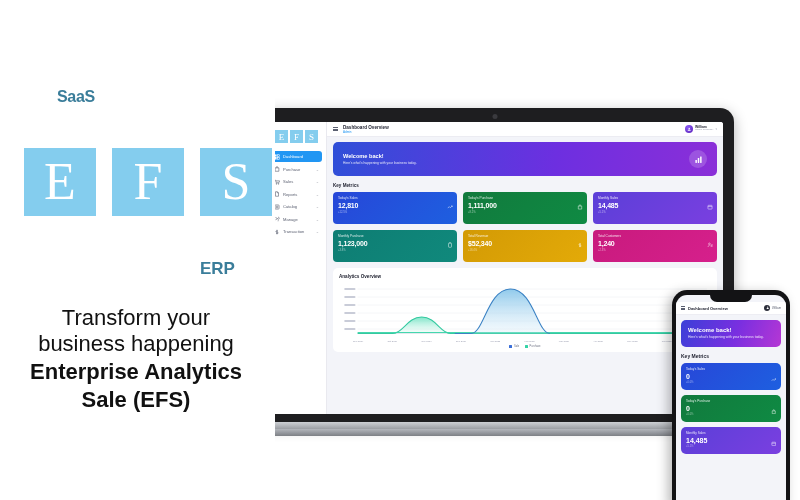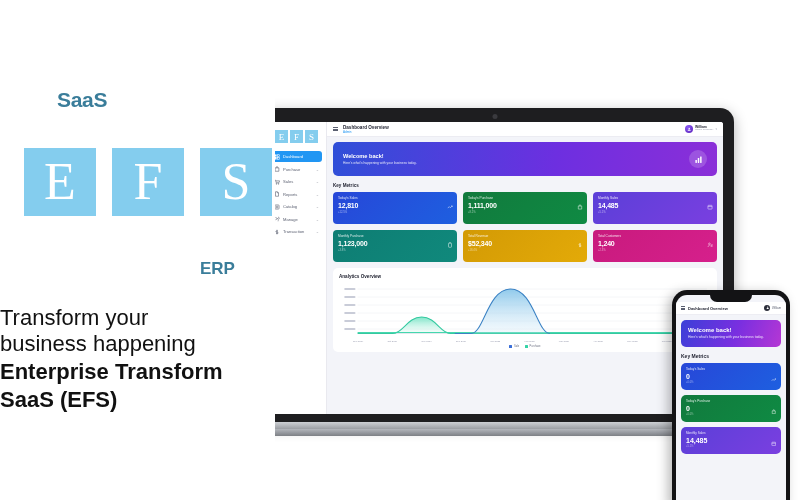--- a/index.html
+++ b/index.html
@@ -8,40 +8,40 @@
     background:#ffffff;
     font-family:"Liberation Sans", sans-serif;
     position:relative;
   }
 
   
   .promo { position:absolute; left:0; top:0; width:275px; height:500px; z-index:5; background:#fff; }
 
   .saas-tag {
     position:absolute; left:57px; top:88px;
-    font-size:21px; font-weight:bold; color:#3a7d9a;
+    font-size:16px; font-weight:bold; color:#3a7d9a;
     letter-spacing:-0.3px;
   }
   .erp-tag {
     position:absolute; left:200px; top:259px;
     font-size:17px; font-weight:bold; color:#3a7d9a;
   }
 
   .efs-blocks { position:absolute; left:24px; top:148px; display:flex; gap:16px; }
   .efs-block {
     width:72px; height:68px;
     background:#84cdee;
     display:flex; align-items:center; justify-content:center;
     font-family:"Liberation Serif", serif;
     font-size:52px; color:#ffffff; line-height:1;
   }
 
   .tagline {
     position:absolute; left:0; top:305px; width:272px;
-    text-align:left; color:#111;
+    text-align:center; color:#111;
   }
   .tagline .light { font-size:22px; line-height:1.18; font-weight:400; }
   .tagline .bold { font-size:22px; line-height:1.18; font-weight:bold; margin-top:2px; }
 
   
   .laptop { position:absolute; left:236px; top:108px; width:515px; height:330px; }
   .laptop-lid {
     position:absolute; left:20px; top:0; width:478px; height:316px;
     background:#1e1e20;
     border-radius:14px 14px 4px 4px;
@@ -205,22 +205,22 @@
     <div class="efs-block">E</div>
     <div class="efs-block">F</div>
     <div class="efs-block">S</div>
   </div>
 
   <div class="erp-tag">ERP</div>
 
   <div class="tagline">
     <div class="light">Transform your</div>
     <div class="light">business happening</div>
-    <div class="bold">Enterprise Transform</div>
-    <div class="bold">SaaS (EFS)</div>
+    <div class="bold">Enterprise Analytics</div>
+    <div class="bold">Sale (EFS)</div>
   </div>
 </div>
 
 <div class="laptop">
   <div class="laptop-lid">
     <div class="cam"></div>
     <div class="laptop-screen">
 
       <div class="sb">
         <div class="sb-logo">

